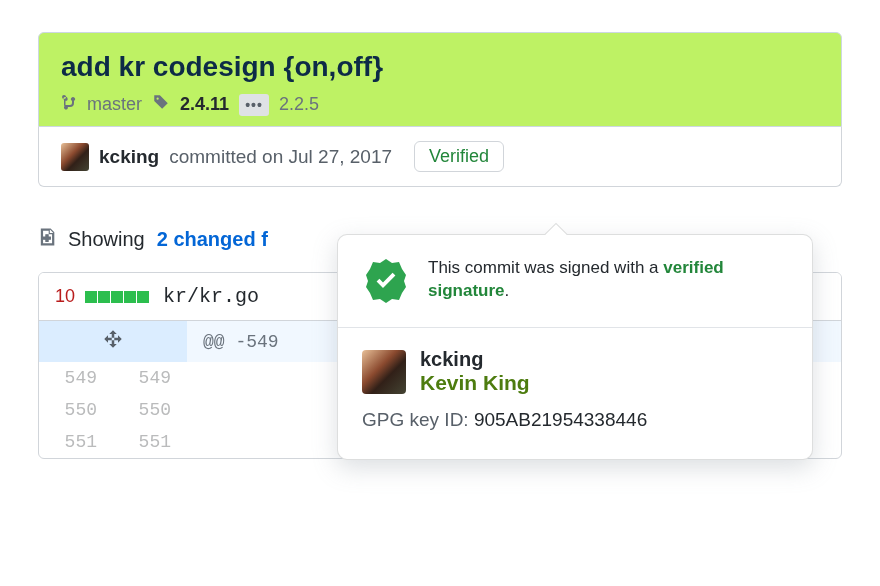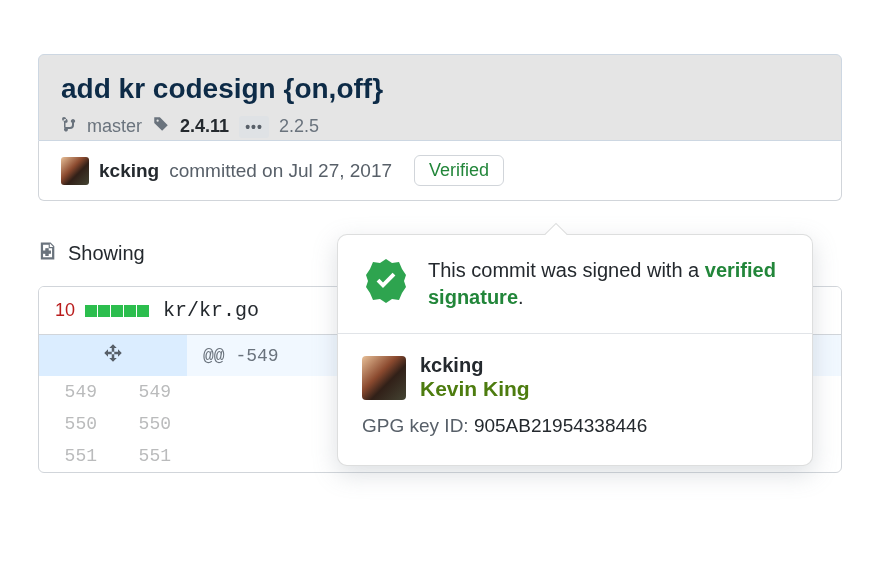--- a/index.html
+++ b/index.html
@@ -6,25 +6,25 @@
   body {
     font-family: -apple-system, BlinkMacSystemFont, "Segoe UI", Helvetica, Arial, sans-serif;
     background: #fff;
     color: #24292e;
     width: 880px;
     height: 586px;
     overflow: hidden;
     position: relative;
   }
   .commit-header {
-    margin: 54px 38px 0 38px;
+    margin: 32px 38px 0 38px;
     border: 1px solid #cdd7e2;
     border-radius: 6px 6px 0 0;
-    background: #e5e5e5;
-    padding: 18px 22px 2px 22px;
+    background: #bef264;
+    padding: 18px 22px 10px 22px;
   }
   .commit-title {
     font-size: 28px;
     font-weight: 600;
     color: #0d2b47;
     margin-bottom: 10px;
   }
   .branch-row {
     display: flex;
     align-items: center;
@@ -110,21 +110,21 @@
     gap: 18px;
     padding: 22px 24px 22px 24px;
     border-bottom: 1px solid #e1e4e8;
   }
   .check-badge {
     width: 48px;
     height: 48px;
     flex-shrink: 0;
   }
   .popover-text {
-    font-size: 20px;
+    font-size: 17px;
     color: #24292e;
     line-height: 1.35;
   }
   .popover-text .siglink { color: #22863a; font-weight: 600; }
   .popover-bottom {
     padding: 20px 24px 22px 24px;
     font-size: 19px;
   }
   .signer-row {
     display: flex;
@@ -219,20 +219,21 @@
 </div>
 
 <div class="showing-row">
   <span class="diffstat-icon">
     <svg width="18" height="20" viewBox="0 0 16 16" fill="currentColor">
         <path d="M3 1h8l3 3v11H3V1zm1 1v12h9V5h-3V2H4zm3 4h2v2h2v2H9v2H7v-2H5V8h2V6z" fill="none" stroke="currentColor" stroke-width="1"></path>
         <path d="M7 6h2v2h2v2H9v2H7v-2H5V8h2V6z" fill="currentColor"></path>
       </svg>
   </span>
   <span>Showing </span>
+  <span class="changed-link">2 changed f</span>
 </div>
 
 <div class="file-block">
   <div class="file-header">
     <span class="num">10</span>
     <span class="blocks">
         <span></span>
         <span></span>
         <span></span>
         <span></span>

